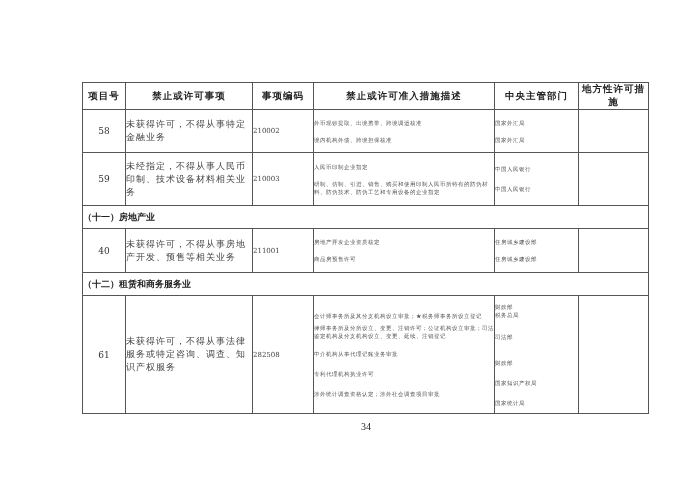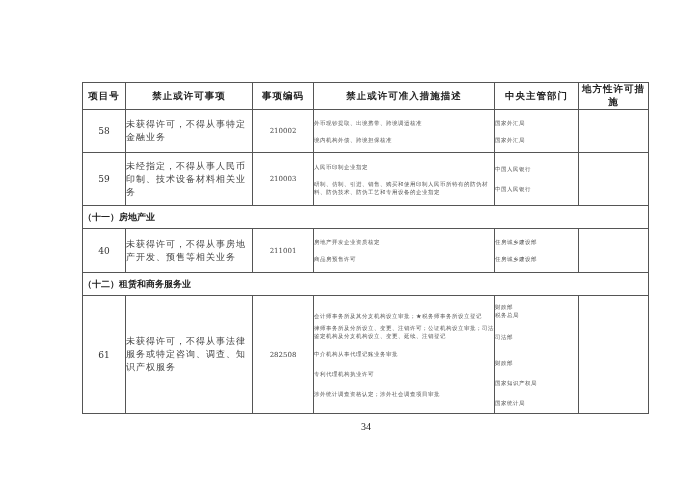--- a/index.html
+++ b/index.html
@@ -6,21 +6,21 @@
   body { width:700px; height:495px; position:relative; overflow:hidden;
          font-family:"DejaVu Serif", "Liberation Serif", serif; color:#333; }
   .page { position:absolute; left:16px; top:0; width:700px; height:495px; background:#fff; }
   table.doc { position:absolute; left:66px; top:82px; width:566px;
               border-collapse:collapse; table-layout:fixed; }
   table.doc td, table.doc th { border:1px solid #555; padding:0; vertical-align:middle; }
   table.doc { border:1.5px solid #333; }
   th { font-size:9.5px; font-weight:bold; color:#222; height:24px; text-align:center; letter-spacing:1px; }
   td.num { text-align:center; font-size:9px; color:#333; }
   td.item { font-size:9px; color:#444; padding:0 6px; line-height:13px; letter-spacing:1px; }
-  td.code { text-align:center; font-size:7px; color:#444; }
+  td.code { font-size:7px; color:#444; }
   td.desc, td.dept { font-size:5.5px; color:#555; padding:2px 4px; line-height:8px; letter-spacing:0.5px; }
   td.local { }
   .dline { display:block; }
   .gap-s { margin-top:9px; }
   .gap-m { margin-top:12px; }
   td.section { font-size:9px; font-weight:bold; color:#222; padding-left:4px; height:22px; text-align:left;margin-left:48px; }
   .pagenum { position:absolute; left:0; width:700px; top:421px; text-align:center;
              font-size:10px; color:#222; font-family:Liberation Serif, serif; }
 </style>
 </head>

